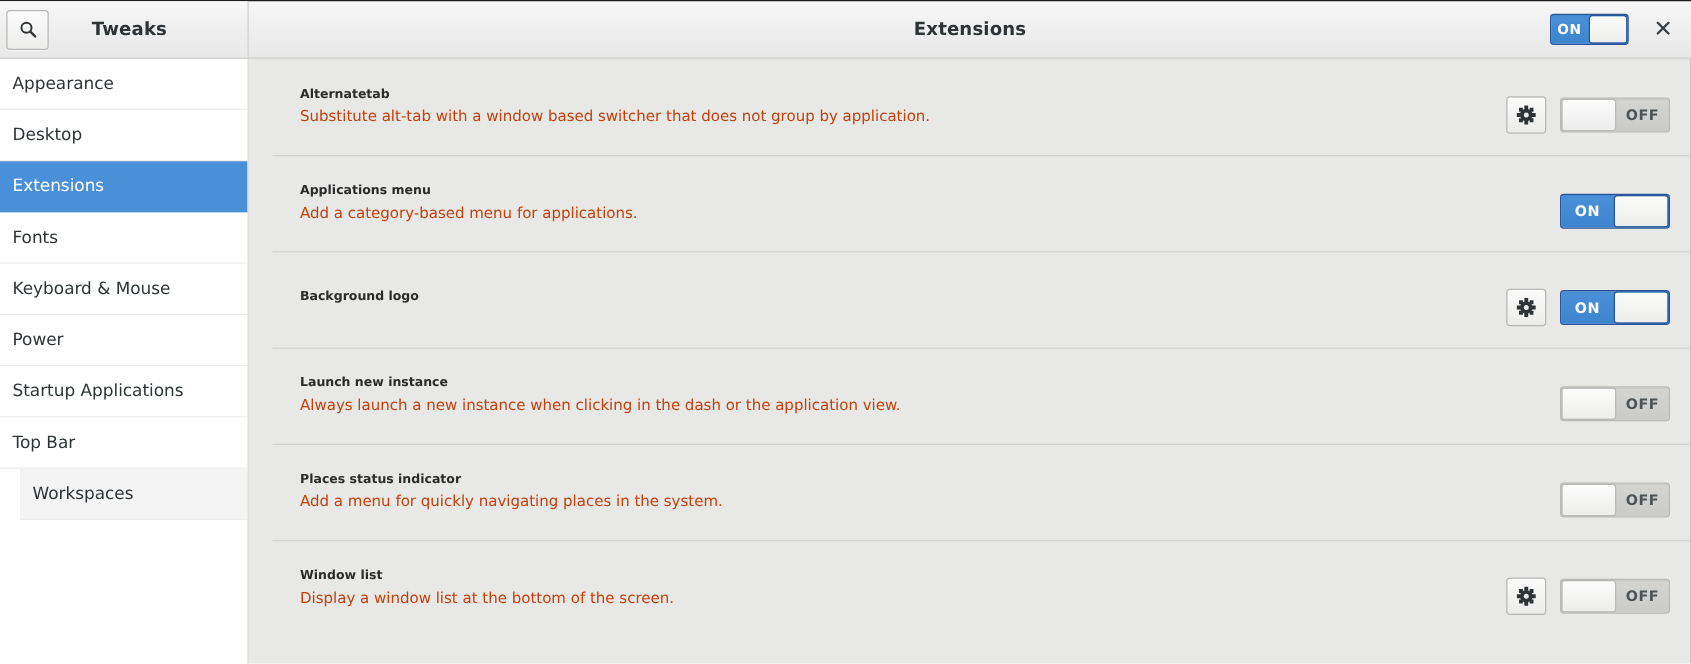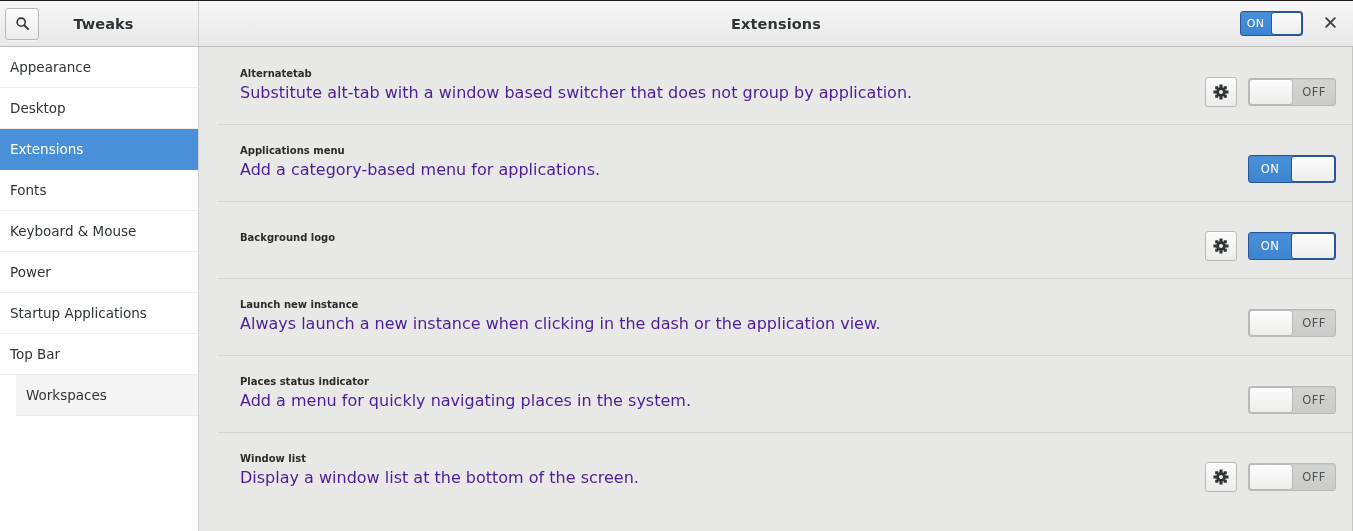--- a/index.html
+++ b/index.html
@@ -139,21 +139,21 @@
   }
 
   .gswitch .label {
     position: absolute;
     top: 0;
     height: 100%;
     display: flex;
     align-items: center;
     justify-content: center;
     font-size: 11.5px;
-    font-weight: 400;
+    font-weight: 700;
     letter-spacing: 0.4px;
     width: 44px;
     z-index: 1;
   }
 
   .gswitch.off .label { right: 0; color: #4c5356; }
   .gswitch.on  .label { left: 0;  color: #ffffff; }
 
   .gswitch .knob {
     position: absolute;
@@ -238,22 +238,22 @@
 
   .ext-name {
     font-size: 10px;
     font-weight: 700;
     color: #2b2b2b;
     line-height: 1.25;
     margin-bottom: 3px;
   }
 
   .ext-desc {
-    font-size: 16px;
-    color: #4c1d95;
+    font-size: 12px;
+    color: #c2410c;
     line-height: 1.25;
   }
 
   .ext-controls {
     display: flex;
     align-items: center;
     gap: 11px;
     flex: 0 0 auto;
     padding-right: 0px;
     margin-top: 12px;

